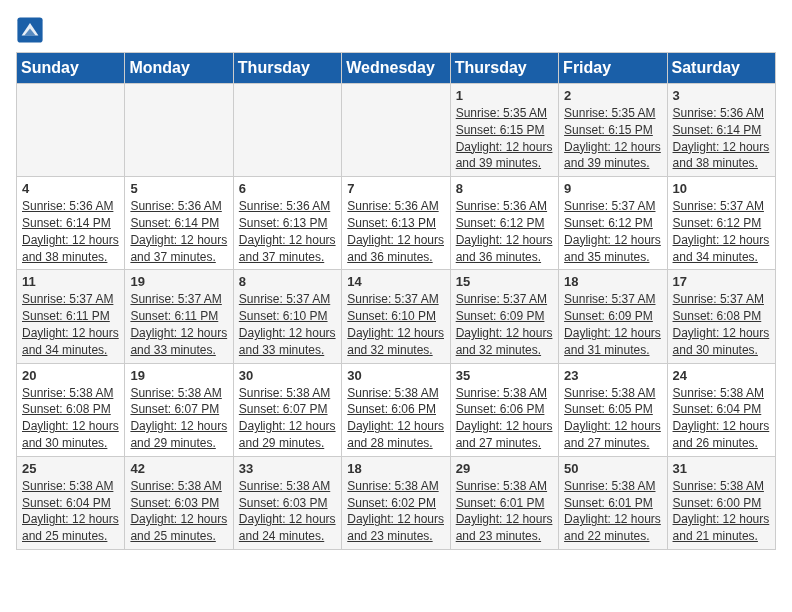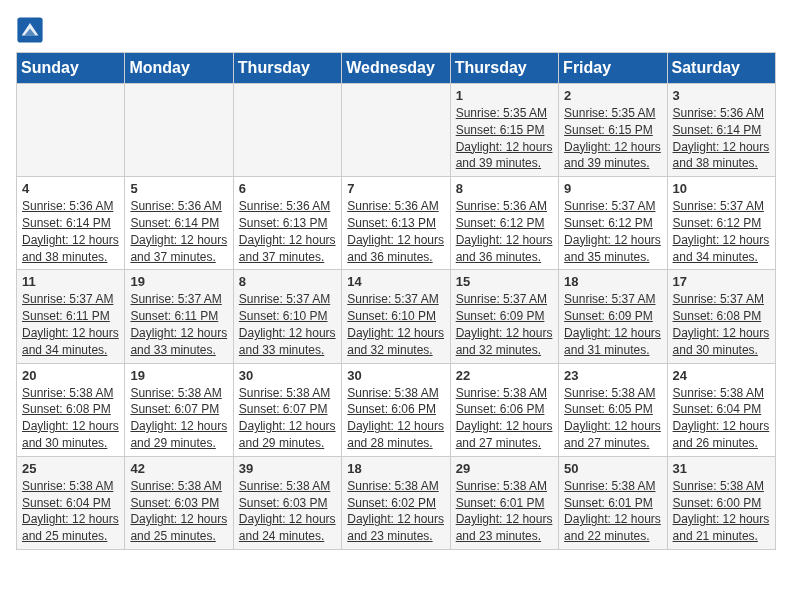--- a/index.html
+++ b/index.html
@@ -285,21 +285,21 @@
 and 29 minutes.</div>
         </td>
         <td>
           <span class="day-number">30</span>
           <div class="day-info" style="white-space: pre-line;">Sunrise: 5:38 AM
 Sunset: 6:06 PM
 Daylight: 12 hours
 and 28 minutes.</div>
         </td>
         <td>
-          <span class="day-number">22</span>
+          <span class="day-number">35</span>
           <div class="day-info" style="white-space: pre-line;">Sunrise: 5:38 AM
 Sunset: 6:06 PM
 Daylight: 12 hours
 and 27 minutes.</div>
         </td>
         <td>
           <span class="day-number">23</span>
           <div class="day-info" style="white-space: pre-line;">Sunrise: 5:38 AM
 Sunset: 6:05 PM
 Daylight: 12 hours
@@ -322,21 +322,21 @@
 and 25 minutes.</div>
         </td>
         <td>
           <span class="day-number">42</span>
           <div class="day-info" style="white-space: pre-line;">Sunrise: 5:38 AM
 Sunset: 6:03 PM
 Daylight: 12 hours
 and 25 minutes.</div>
         </td>
         <td>
-          <span class="day-number">39</span>
+          <span class="day-number">33</span>
           <div class="day-info" style="white-space: pre-line;">Sunrise: 5:38 AM
 Sunset: 6:03 PM
 Daylight: 12 hours
 and 24 minutes.</div>
         </td>
         <td>
           <span class="day-number">18</span>
           <div class="day-info" style="white-space: pre-line;">Sunrise: 5:38 AM
 Sunset: 6:02 PM
 Daylight: 12 hours

